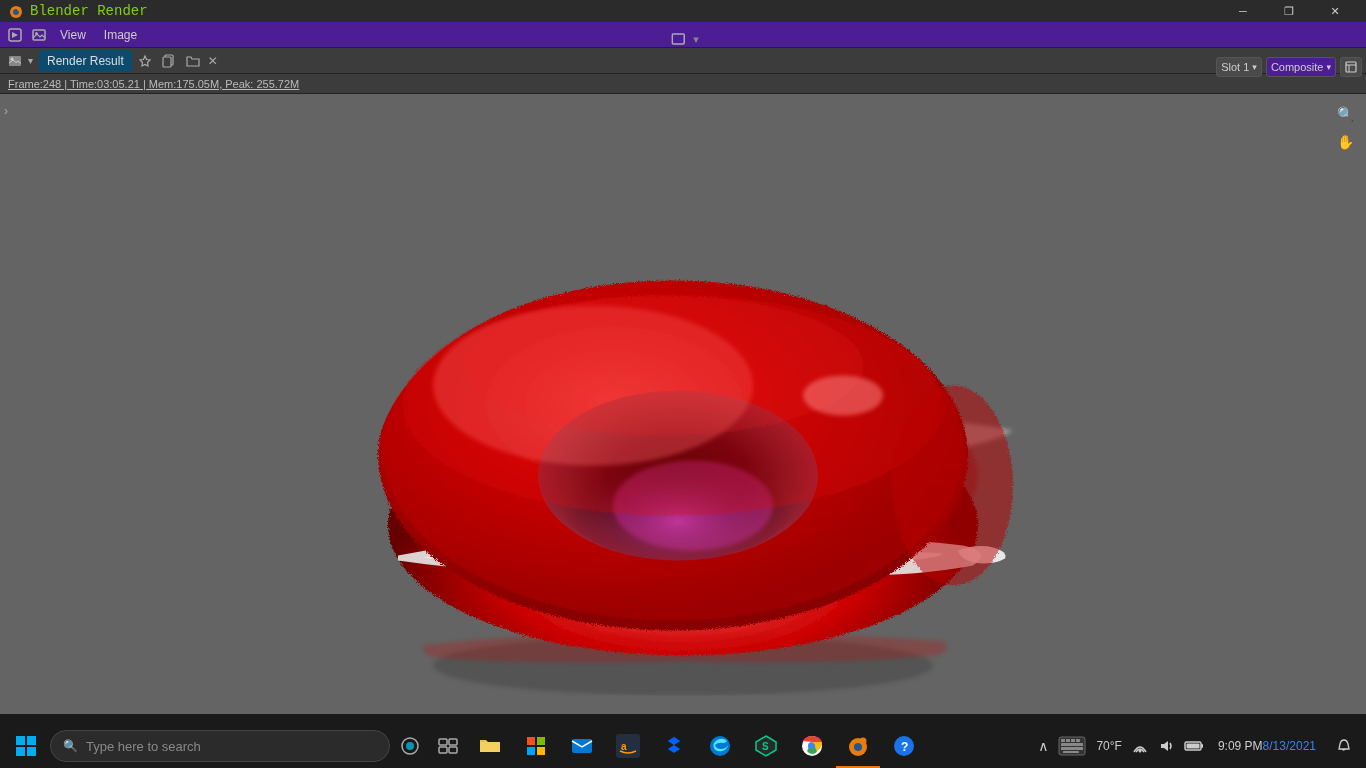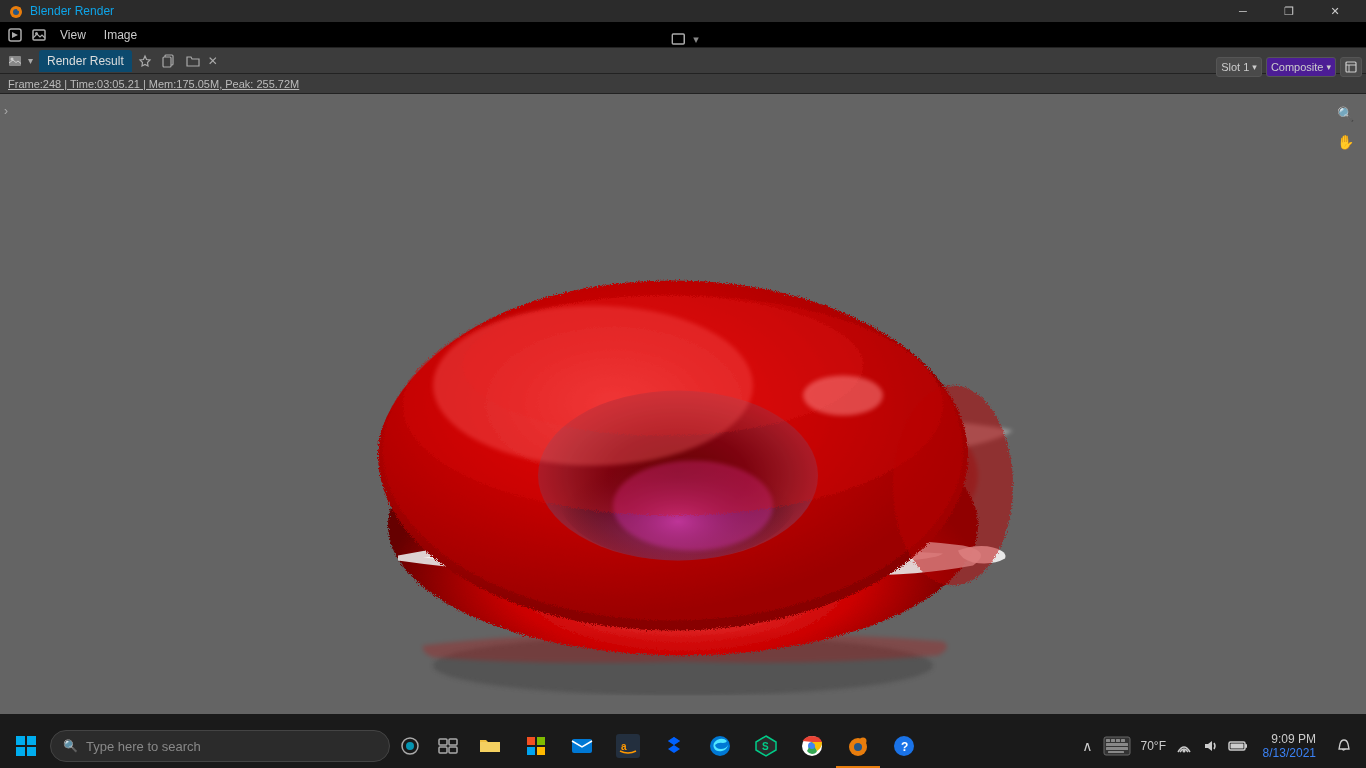--- a/index.html
+++ b/index.html
@@ -25,22 +25,23 @@
     #title-left {
       display: flex;
       align-items: center;
       gap: 6px;
     }
     #blender-logo {
       width: 16px;
       height: 16px;
     }
     #title-text {
-      color: #0ea5e9;
-      font-size: 12px;
+      color: #84cc16;
+      font-size: 14px;
+      font-family: Liberation Mono, monospace;
     }
     #title-controls {
       display: flex;
       align-items: center;
       gap: 0;
     }
     .title-btn {
       width: 46px;
       height: 22px;
       display: flex;
@@ -48,21 +49,21 @@
       justify-content: center;
       color: #ccc;
       font-size: 11px;
       cursor: pointer;
     }
 
     
     #menu-bar {
       width: 100%;
       height: 26px;
-      background: #000000;
+      background: #4c1d95;
       display: flex;
       align-items: center;
       padding: 0 4px;
       gap: 2px;
       border-bottom: 1px solid #222;
     }
     .menu-item {
       height: 22px;
       display: flex;
       align-items: center;
@@ -323,22 +324,22 @@
       padding: 0 4px;
       height: 44px;
       cursor: pointer;
     }
     .sys-icon {
       color: #ccc;
       font-size: 14px;
     }
     #clock {
       display: flex;
-      flex-direction: column;
-      align-items: flex-end;
+      flex-direction: row;
+      align-items: center;
       justify-content: center;
       padding: 0 8px;
       height: 44px;
       cursor: pointer;
       min-width: 70px;
     }
     #clock-time {
       color: #ccc;
       font-size: 12px;
     }

